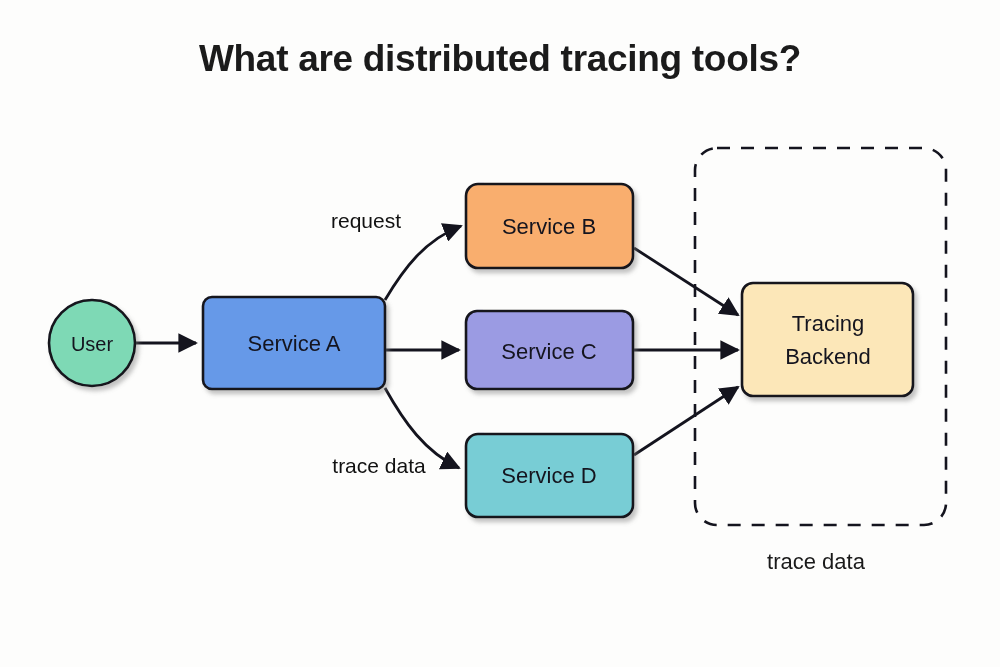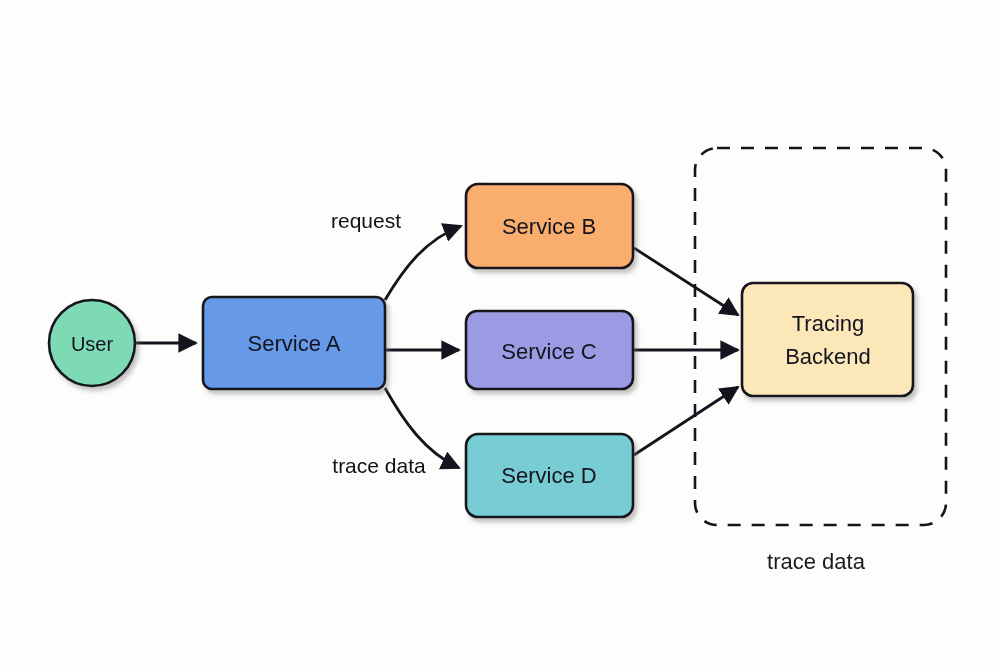--- a/index.html
+++ b/index.html
@@ -67,20 +67,21 @@
     stroke-width: 2.6;
     stroke-dasharray: 13 11;
     fill: none;
   }
 </style>
 </head>
 <body>
 
 <div id="canvas">
 
+  <div class="title">What are distributed tracing tools?</div>
 
   <svg id="diagram-svg" viewBox="0 0 1000 667" xmlns="http://www.w3.org/2000/svg">
     <defs>
       <marker id="arrow" viewBox="0 0 10 10" refX="9" refY="5" markerWidth="7" markerHeight="7" orient="auto-start-reverse">
         <path d="M 0 0 L 10 5 L 0 10 z" fill="#14141e"></path>
       </marker>
       <filter id="softshadow" x="-20%" y="-20%" width="150%" height="150%">
         <feDropShadow dx="3" dy="4" stdDeviation="2.2" flood-color="#7a7a7a" flood-opacity="0.45"></feDropShadow>
       </filter>
     </defs>

